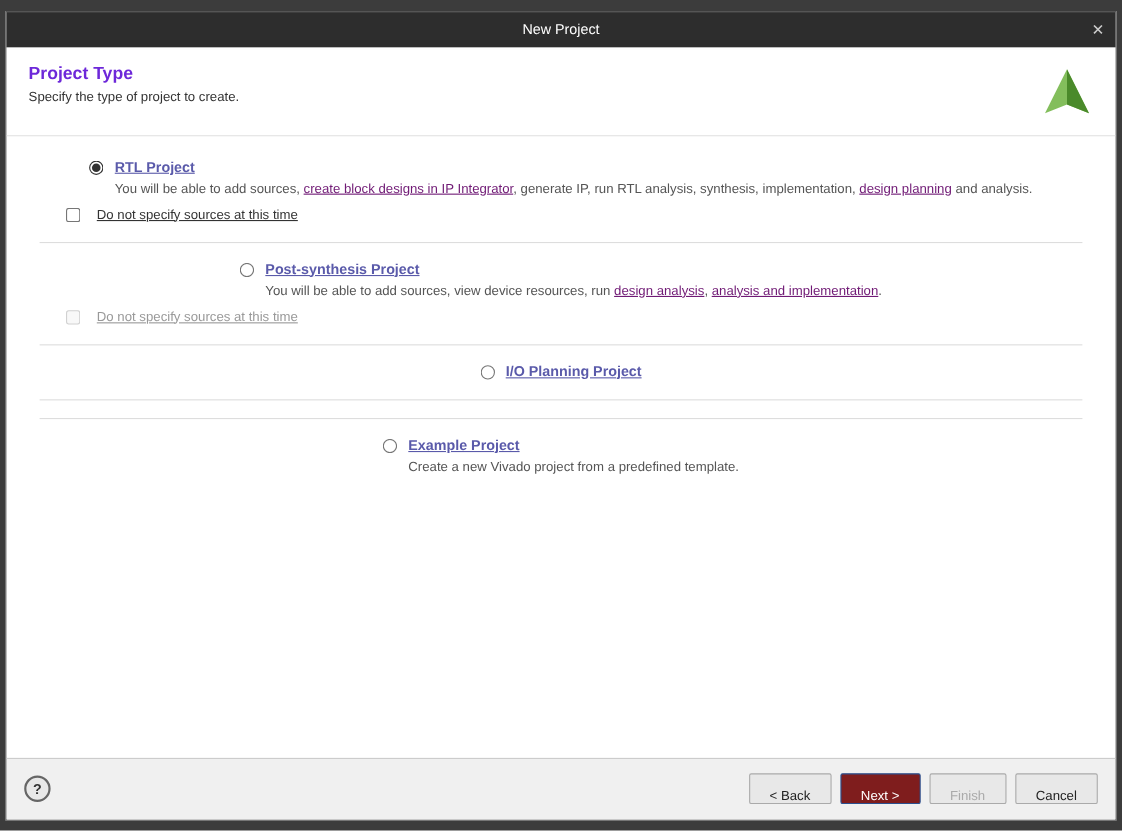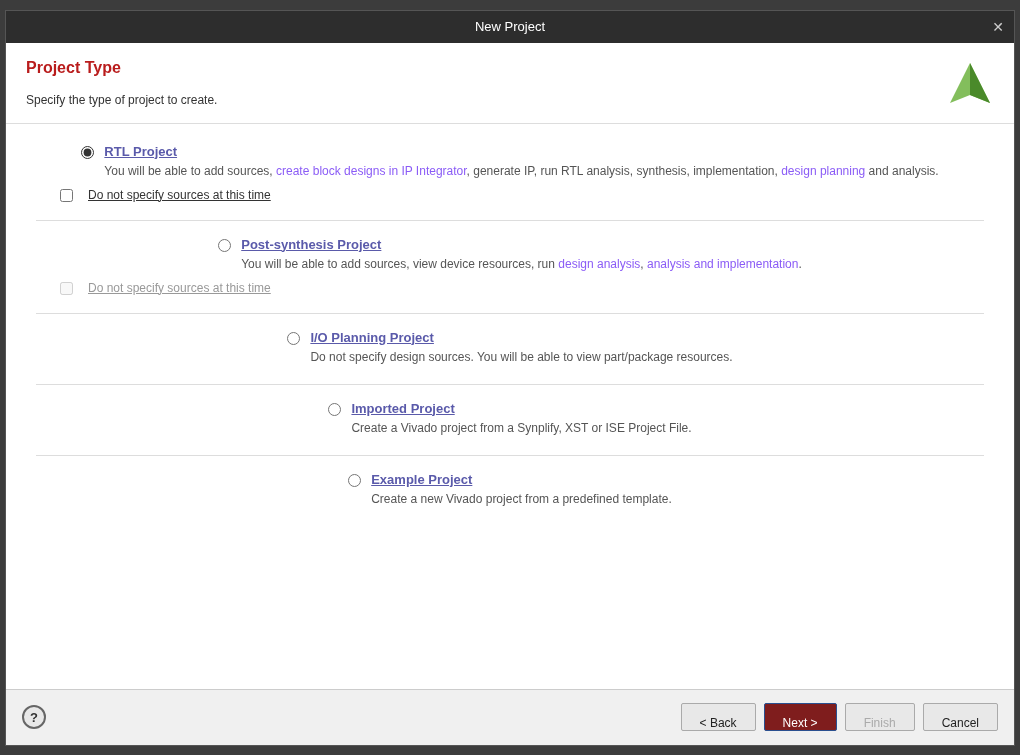--- a/index.html
+++ b/index.html
@@ -52,22 +52,22 @@
       padding: 16px 20px 16px 20px;
       border-bottom: 1px solid #ddd;
       display: flex;
       align-items: flex-start;
       justify-content: space-between;
       flex-shrink: 0;
     }
     .header-text h2 {
       font-size: 16px;
       font-weight: bold;
-      color: #b91c1c;
-      margin-bottom: 16px;
+      color: #6d28d9;
+      margin-bottom: 4px;
     }
     .header-text p {
       font-size: 12px;
       color: #333;
       text-align: right;
     }
     .content-area {
       flex: 1;
       background: #fff;
       padding: 20px 30px;
@@ -95,21 +95,22 @@
       text-decoration: underline;
       cursor: pointer;
     }
     .option-desc {
       font-size: 12px;
       color: #555;
       margin-top: 3px;
       line-height: 1.5;
     }
     .option-desc a, .option-desc span.link {
-      color: #8b5cf6;
+      color: #701a75;
+      text-decoration: underline;
     }
     .checkbox-row {
       display: flex;
       align-items: flex-end;
       gap: 15px;
       margin-top: 8px;
       margin-left: 24px;
     }
     .checkbox-label {
       font-size: 12px;
@@ -255,42 +256,26 @@
 
     <hr class="divider">
 
     <div class="radio-option">
       <div class="radio-row">
         <input type="radio" name="project-type" class="radio-input" id="radio-io" style="">
         <div>
           <label class="option-label" for="radio-io">
             <span>I/O Planning Project</span>
           </label>
-          <div class="option-desc">
-            <span>Do not specify design sources. You will be able to view part/package resources.</span>
-          </div>
         </div>
       </div>
     </div>
 
     <hr class="divider">
 
-    <div class="radio-option">
-      <div class="radio-row">
-        <input type="radio" name="project-type" class="radio-input" id="radio-imported" style="">
-        <div>
-          <label class="option-label" for="radio-imported">
-            <span>Imported Project</span>
-          </label>
-          <div class="option-desc">
-            <span>Create a Vivado project from a Synplify, XST or ISE Project File.</span>
-          </div>
-        </div>
-      </div>
-    </div>
 
     <hr class="divider">
 
     <div class="radio-option">
       <div class="radio-row">
         <input type="radio" name="project-type" class="radio-input" id="radio-example" style="">
         <div>
           <label class="option-label" for="radio-example">
             <span>Example Project</span>
           </label>

